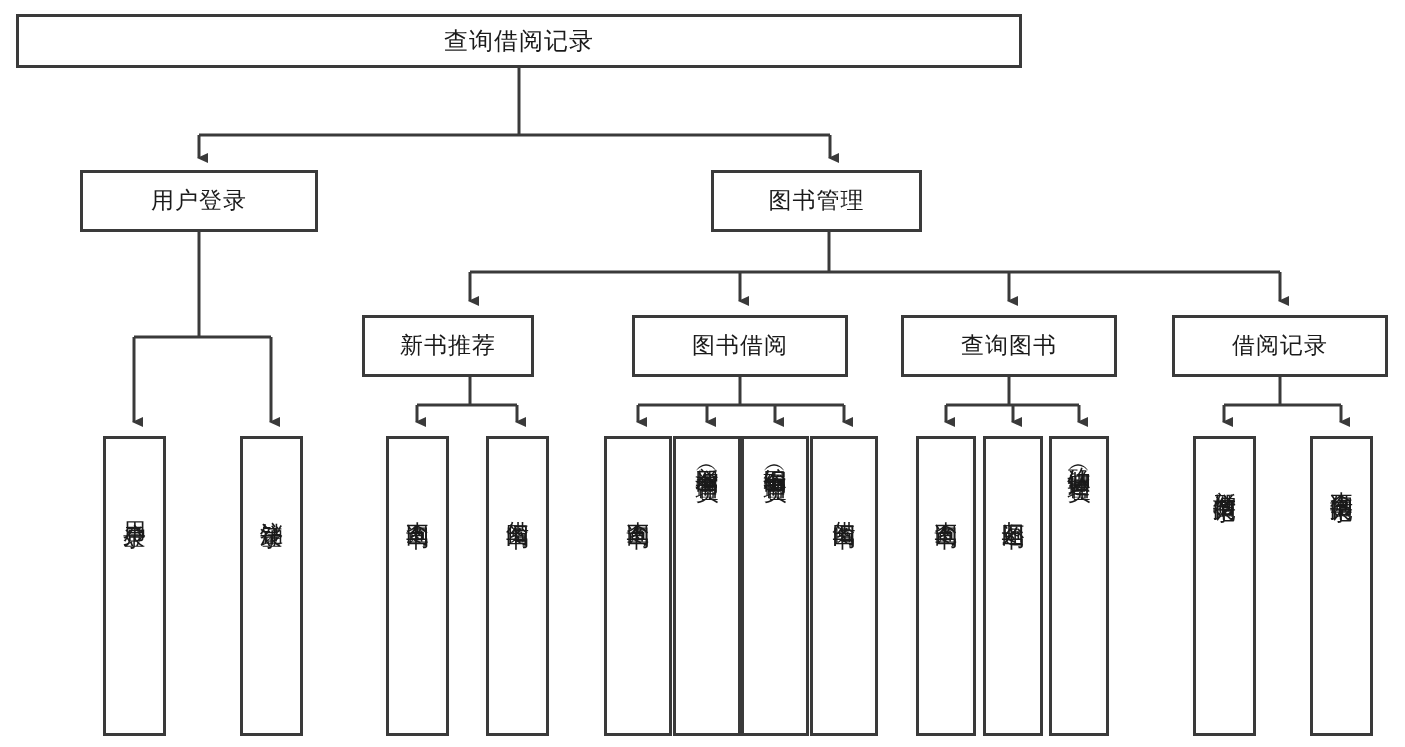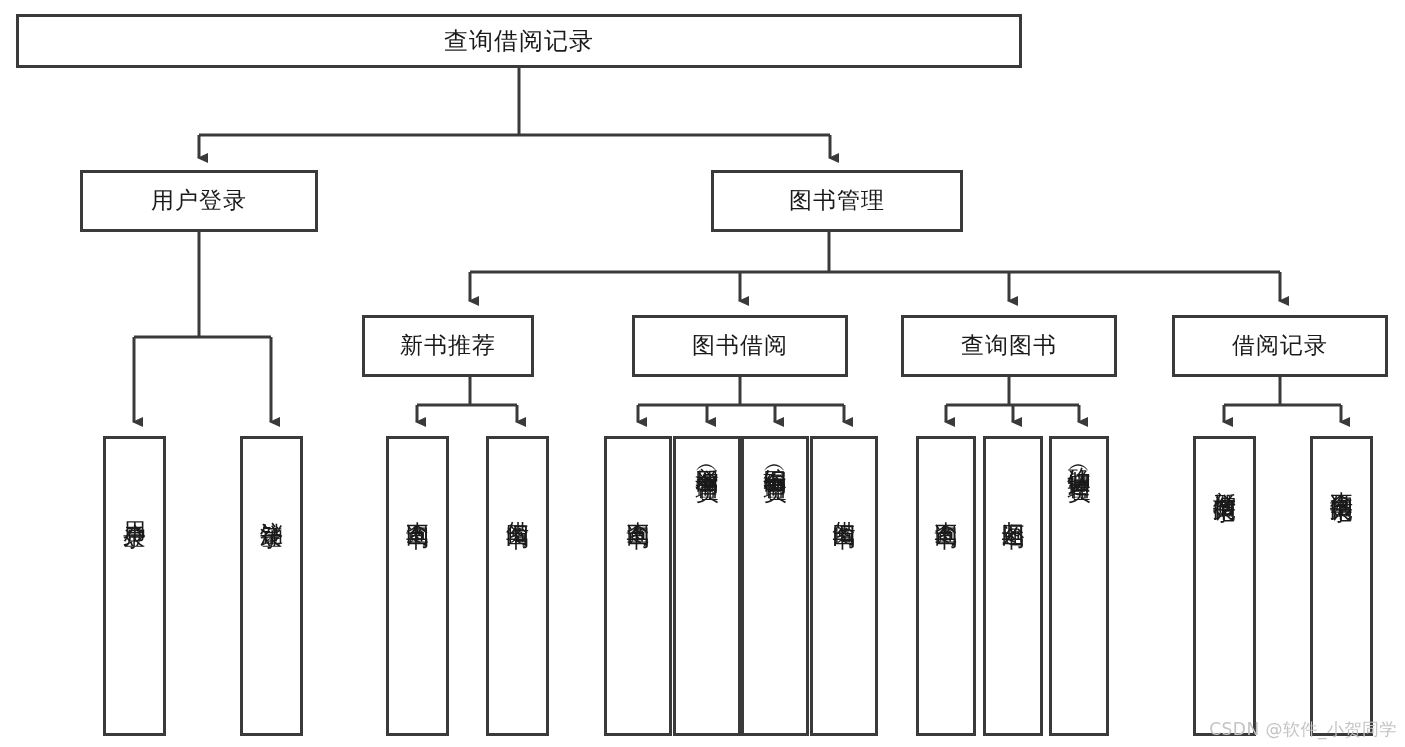--- a/index.html
+++ b/index.html
@@ -131,21 +131,21 @@
     </g>
   </svg>
 
   <div class="node h root" style="left:16px;top:14px;width:1006px;height:54px;">
     <span>查询借阅记录</span>
   </div>
 
   <div class="node h" style="left:80px;top:170px;width:238px;height:62px;">
     <span>用户登录</span>
   </div>
-  <div class="node h" style="left:711px;top:170px;width:252px;height:62px;">
+  <div class="node h" style="left:711px;top:170px;width:211px;height:62px;">
     <span>图书管理</span>
   </div>
 
   <div class="node h" style="left:362px;top:315px;width:172px;height:62px;">
     <span>新书推荐</span>
   </div>
   <div class="node h" style="left:632px;top:315px;width:216px;height:62px;justify-content:center;">
     <span>图书借阅</span>
   </div>
   <div class="node h" style="left:901px;top:315px;width:216px;height:62px;">
@@ -192,15 +192,14 @@
     <span class="vtext tall">确认归还（管理员）</span>
   </div>
 
   <div class="node leaf" style="left:1193px;top:436px;width:63px;height:300px;">
     <span class="vtext mid">新增借阅记录</span>
   </div>
   <div class="node leaf" style="left:1310px;top:436px;width:63px;height:300px;">
     <span class="vtext mid">查询借阅记录</span>
   </div>
 
-  <div class="watermark">CSDN @软件_小贺同学</div>
 
 </div>
 
 </body></html>

